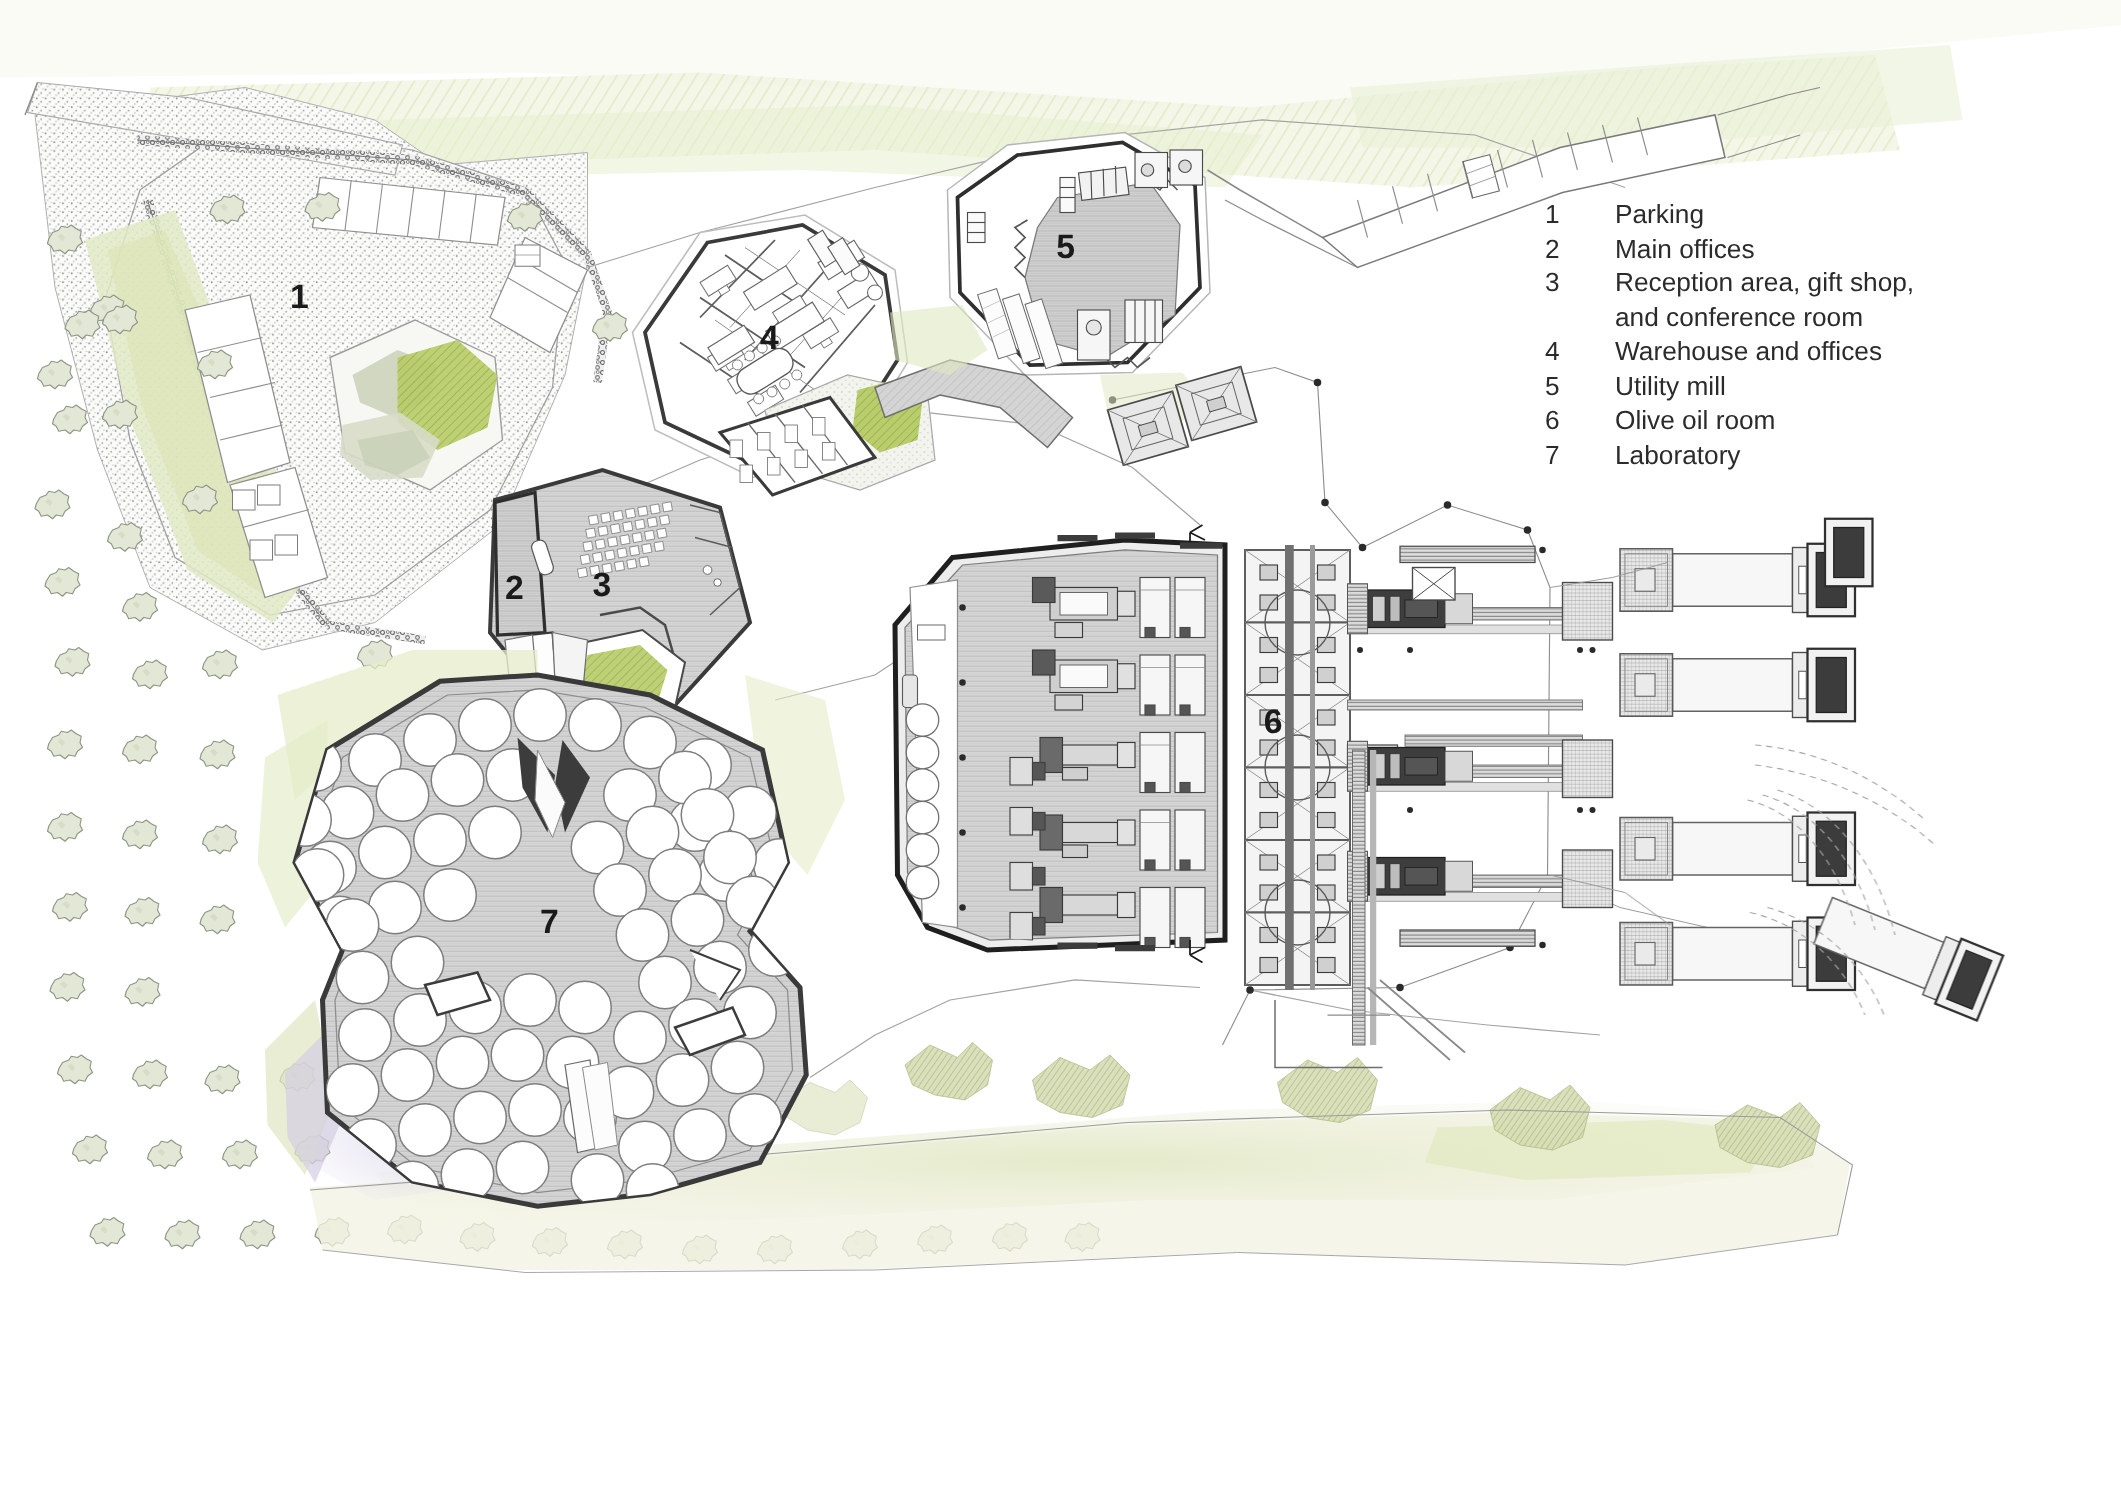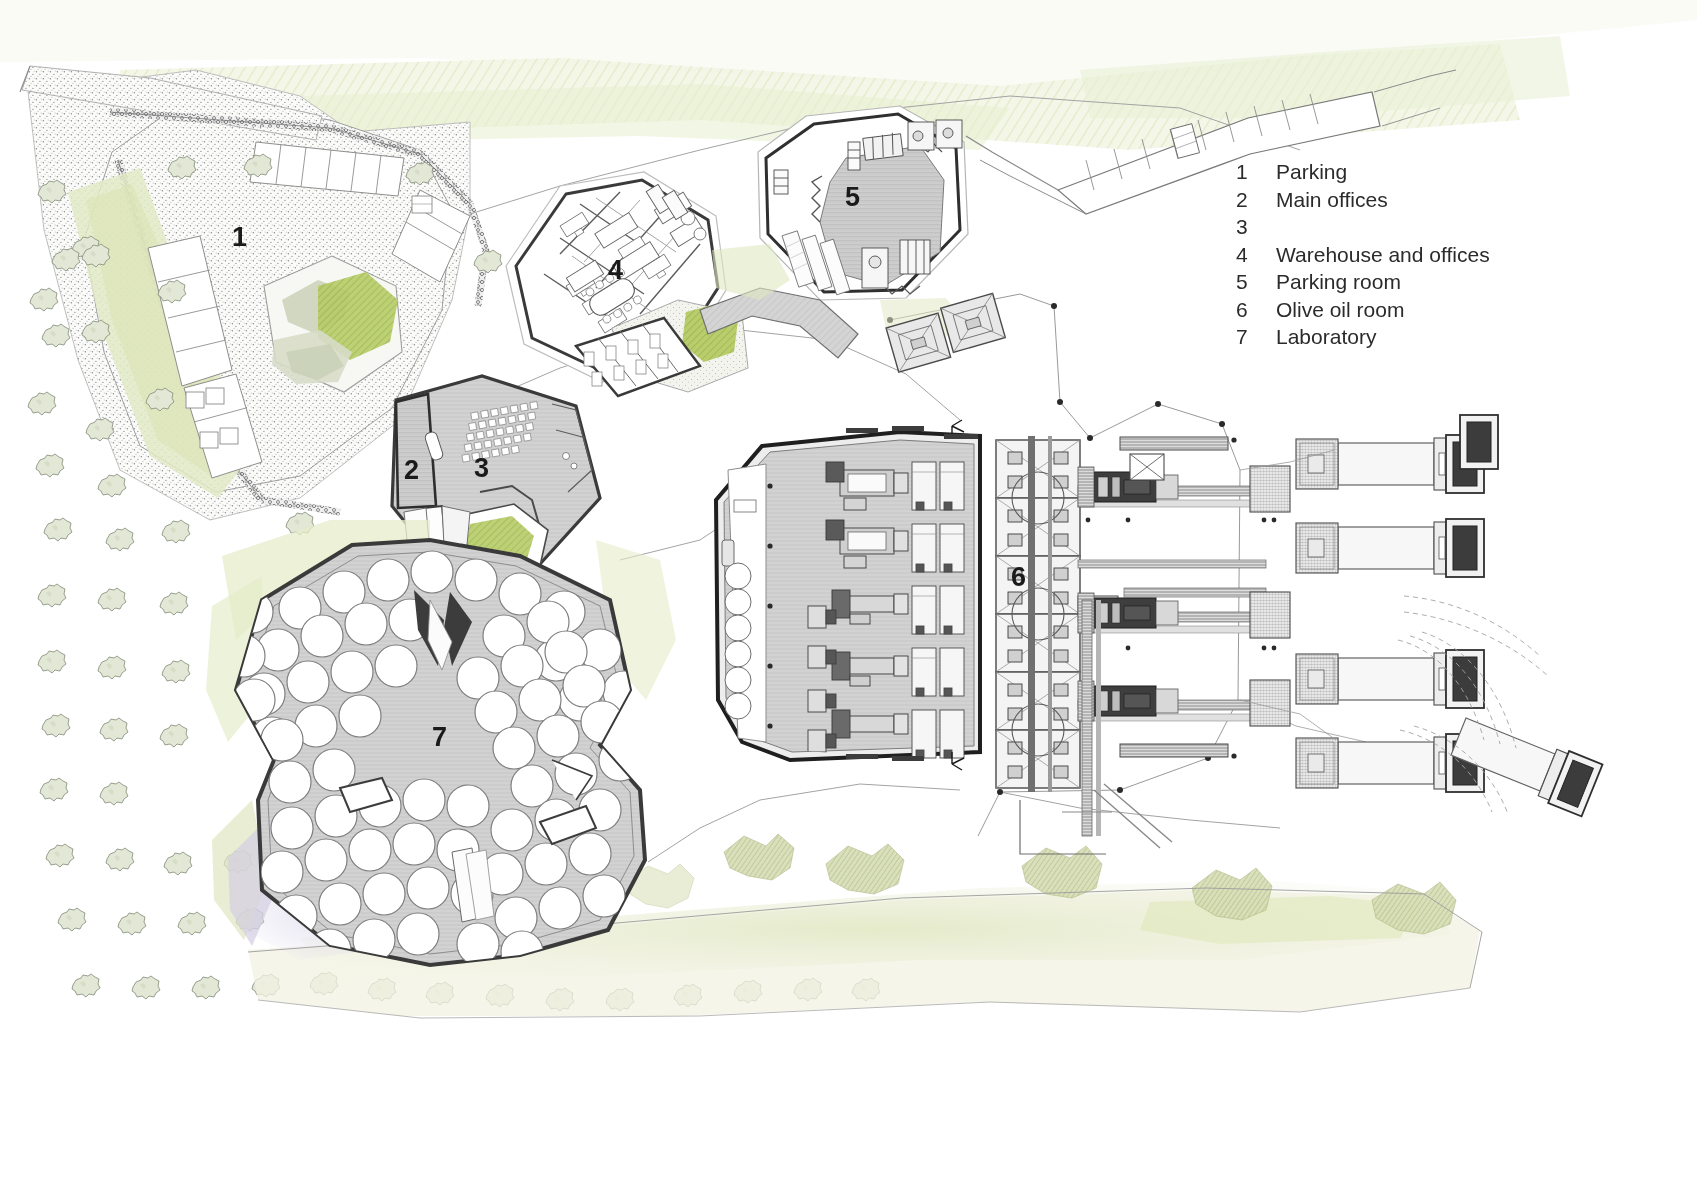--- a/index.html
+++ b/index.html
@@ -2,21 +2,21 @@
 <html><head>
 <meta charset="utf-8">
 <style>
   html,body{margin:0;padding:0;background:#ffffff;}
   body{font-family:"Liberation Sans", sans-serif;}
   #page{position:relative;width:1697px;height:1200px;background:#ffffff;overflow:hidden;}
   #plan{position:absolute;left:0;top:0;width:1697px;height:1200px;}
   .legend{position:absolute;left:1236px;top:158px;width:330px;font-size:21px;color:#2b2b2b;line-height:27.5px;}
   .legend .row{display:flex;align-items:flex-start;}
   .legend .num{width:40px;flex:0 0 40px;text-align:left;}
-  .legend .txt{flex:1 1 auto;}
+  .legend .txt{flex:1 1 auto;margin-left:16px;}
   .plan-num{position:absolute;font-size:27px;font-weight:700;color:#1a1a1a;font-family:"Liberation Sans", sans-serif;}
 </style>
 </head>
 <body>
 
 <div id="page">
 
 <svg id="plan" viewBox="0 0 1697 1200" xmlns="http://www.w3.org/2000/svg">
   <defs>
 
@@ -924,28 +924,29 @@
       <div class="row">
         <div class="num">1</div>
         <div class="txt">Parking</div>
       </div>
       <div class="row">
         <div class="num">2</div>
         <div class="txt">Main offices</div>
       </div>
       <div class="row">
         <div class="num">3</div>
+        <div class="txt">Reception area, gift shop,<br>and conference room</div>
       </div>
       <div class="row">
         <div class="num">4</div>
         <div class="txt">Warehouse and offices</div>
       </div>
       <div class="row">
         <div class="num">5</div>
-        <div class="txt">Parking room</div>
+        <div class="txt">Utility mill</div>
       </div>
       <div class="row">
         <div class="num">6</div>
         <div class="txt">Olive oil room</div>
       </div>
       <div class="row">
         <div class="num">7</div>
         <div class="txt">Laboratory</div>
       </div>
     </div>

